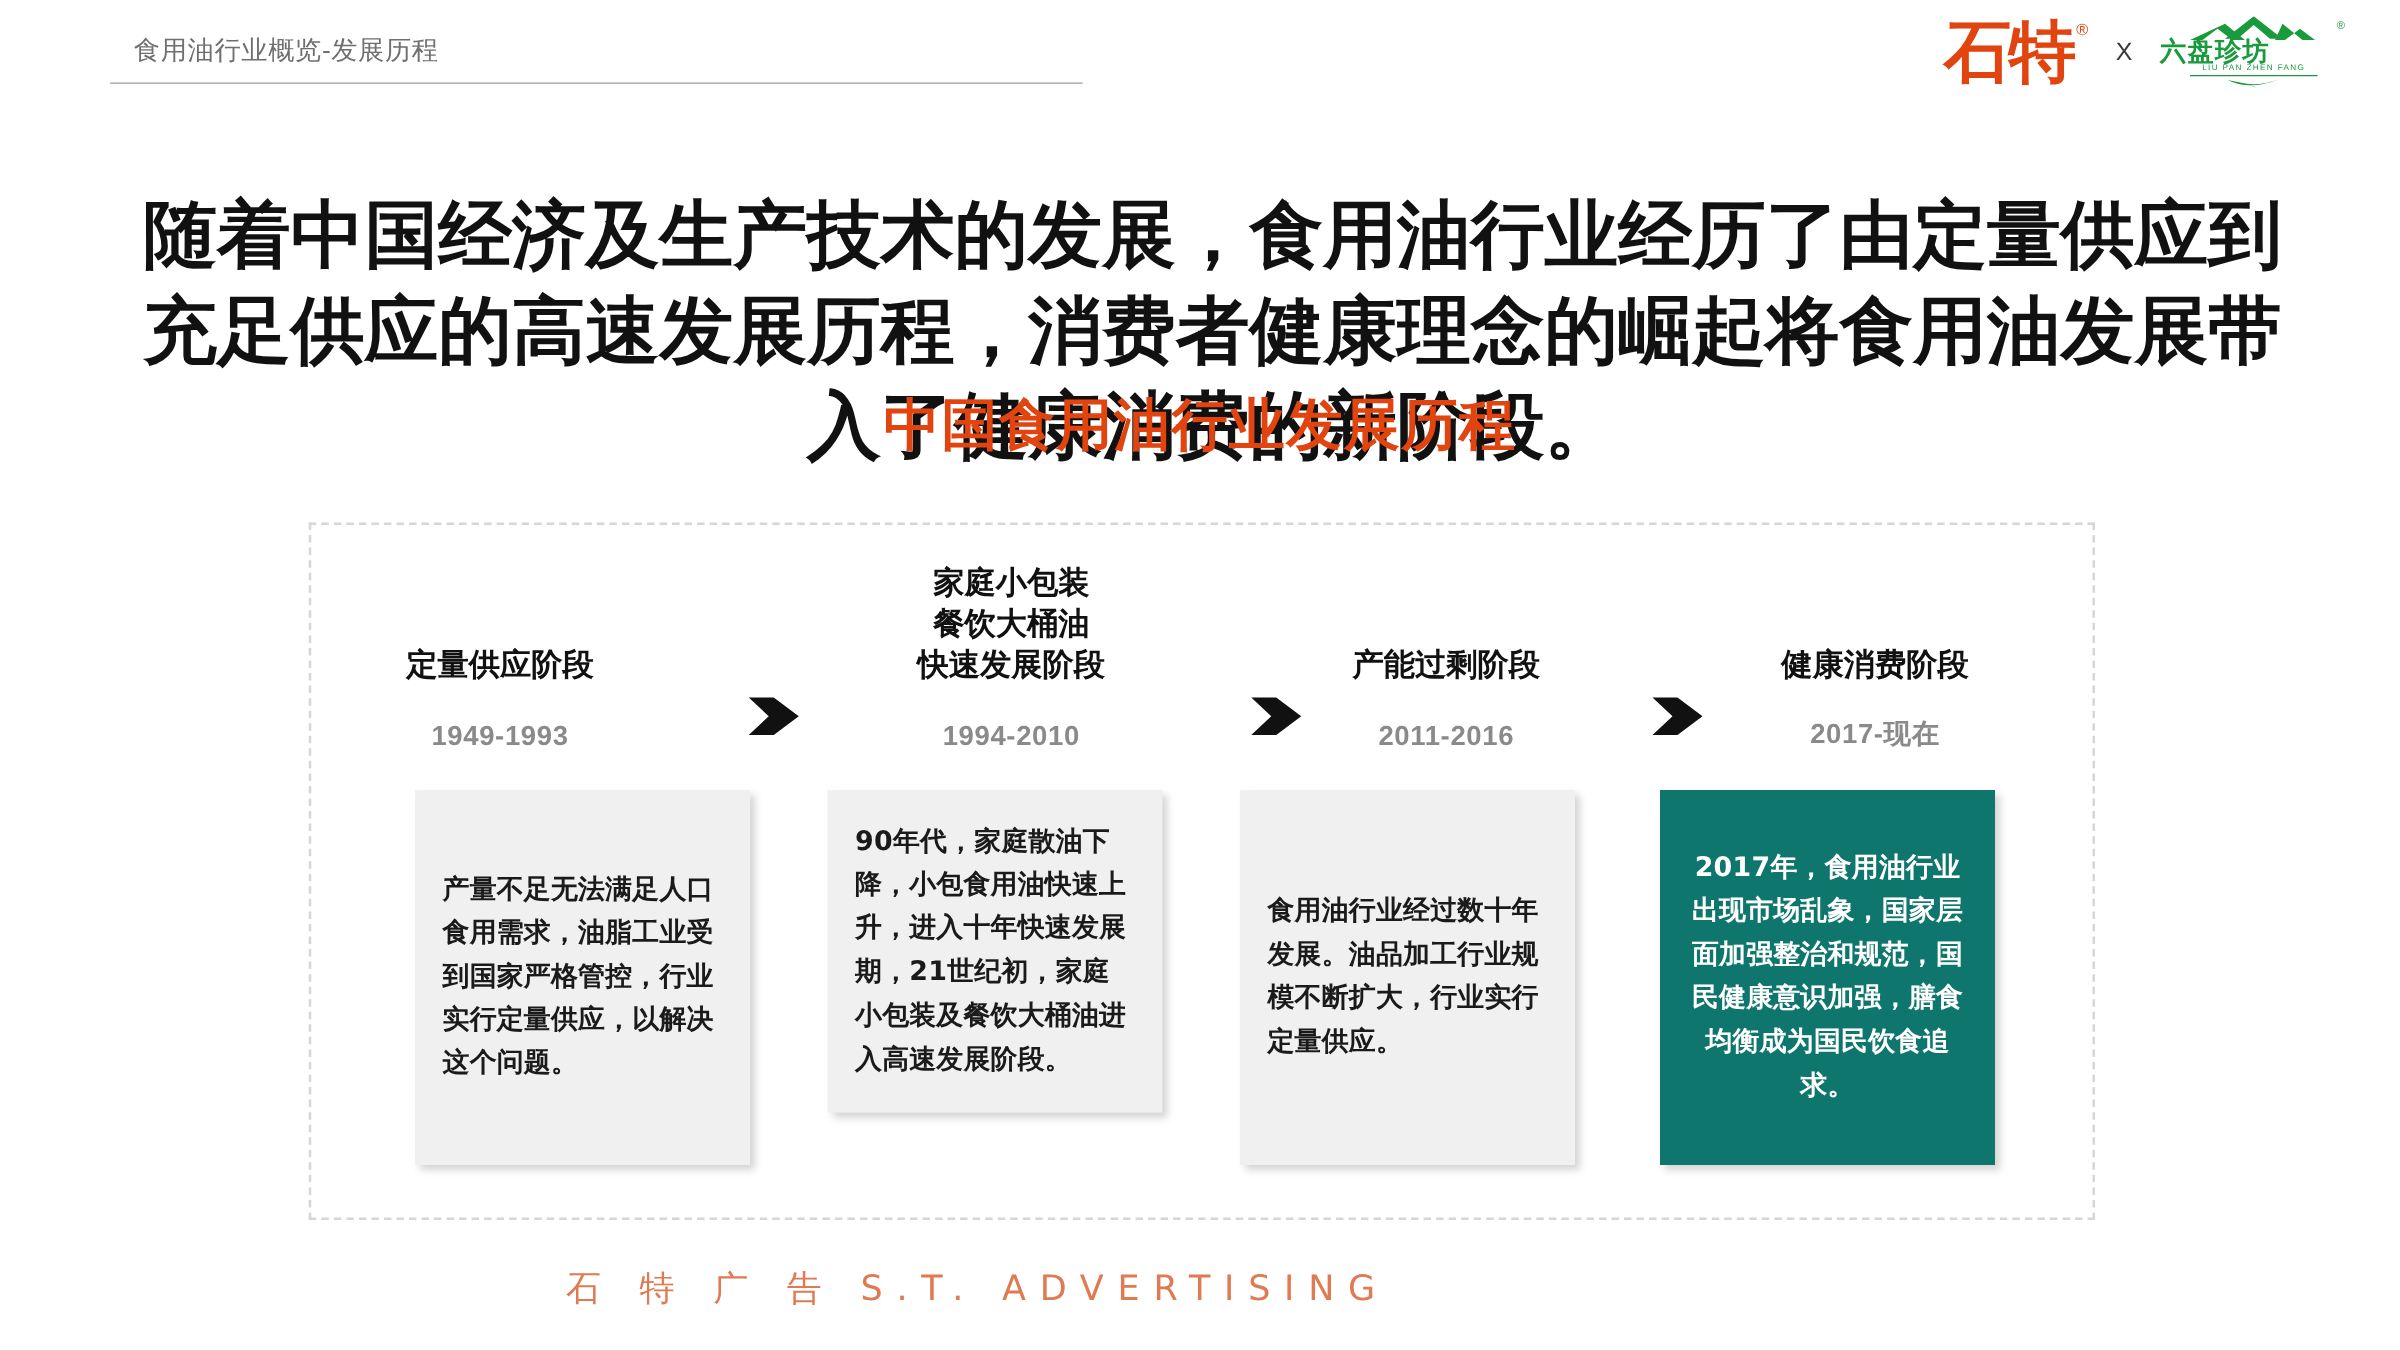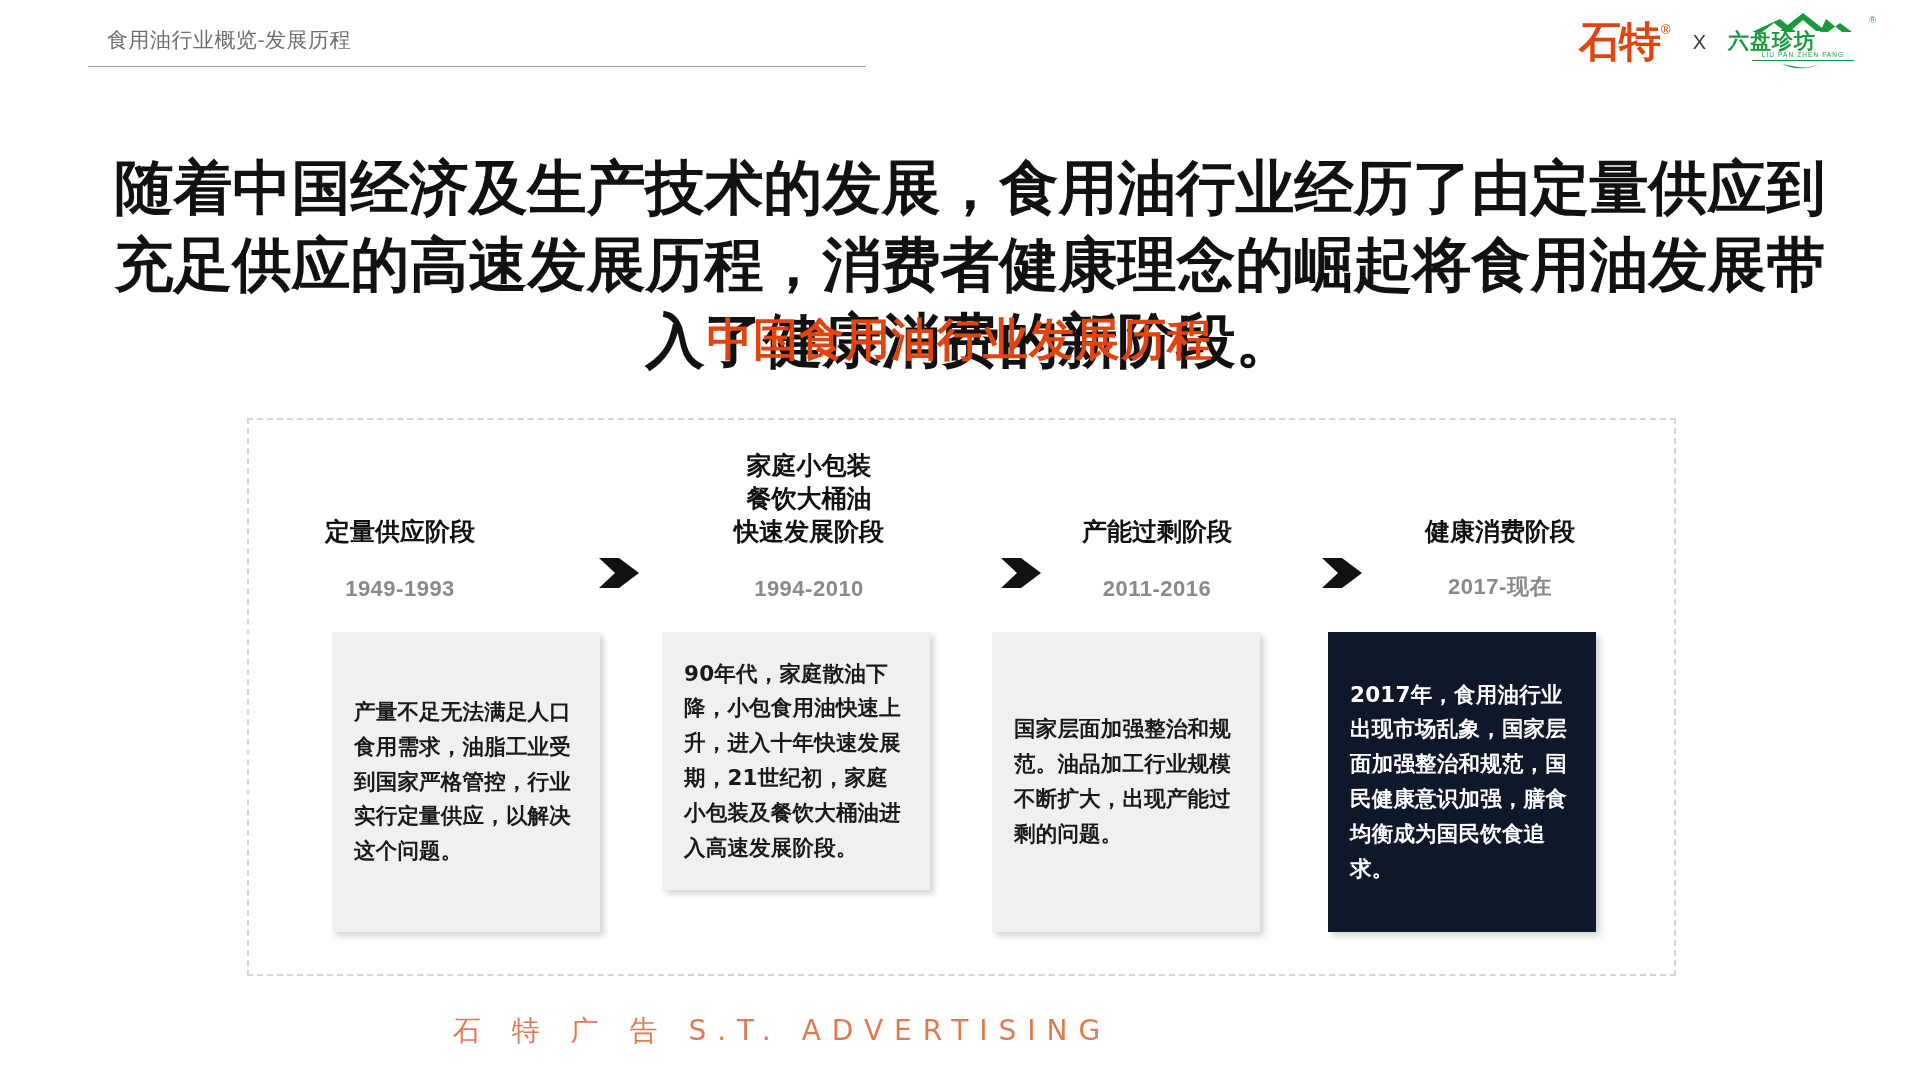--- a/index.html
+++ b/index.html
@@ -52,21 +52,21 @@
     align-items: center;
     gap: 18px;
   }
   .logo-shite {
     position: relative;
     display: flex;
     align-items: flex-start;
     color: #E1440F;
   }
   .logo-shite .mark {
-    font-size: 42px;
+    font-size: 54px;
     font-weight: bold;
     line-height: 1;
     letter-spacing: -2px;
     font-family: Liberation Serif, serif;
   }
   .logo-shite .reg {
     font-size: 13px;
     line-height: 1;
     margin-top: 2px;
     margin-left: 2px;
@@ -242,21 +242,22 @@
   }
   .card .card-text {
     font-size: 21.5px;
     font-weight: bold;
     color: #1a1a1a;
     line-height: 1.62;
     letter-spacing: 0.2px;
     font-family: "DejaVu Sans", sans-serif;
   }
   .card.accent {
-    background: #0f172a;
+    background: #0f766e;
+    text-align: center;
   }
   .card.accent .card-text {
     color: #ffffff;
   }
 
   
   .footer {
     position: absolute;
     left: 0;
     top: 1012px;
@@ -352,21 +353,21 @@
 
   <div class="card" style="left:85px; height:300px;">
     <div class="card-text">产量不足无法满足人口食用需求，油脂工业受到国家严格管控，行业实行定量供应，以解决这个问题。</div>
   </div>
 
   <div class="card" style="left:415px; height:258px;">
     <div class="card-text">90年代，家庭散油下降，小包食用油快速上升，进入十年快速发展期，21世纪初，家庭小包装及餐饮大桶油进入高速发展阶段。</div>
   </div>
 
   <div class="card" style="left:745px; height:300px;">
-    <div class="card-text">国家层面加强整治和规范。油品加工行业规模不断扩大，出现产能过剩的问题。</div>
+    <div class="card-text">食用油行业经过数十年发展。油品加工行业规模不断扩大，行业实行定量供应。</div>
   </div>
 
   <div class="card accent" style="left:1081px; height:300px;">
     <div class="card-text">2017年，食用油行业出现市场乱象，国家层面加强整治和规范，国民健康意识加强，膳食均衡成为国民饮食追求。</div>
   </div>
 
 </div>
 
 <div class="footer">石 特 广 告   S.T. ADVERTISING</div>
 

